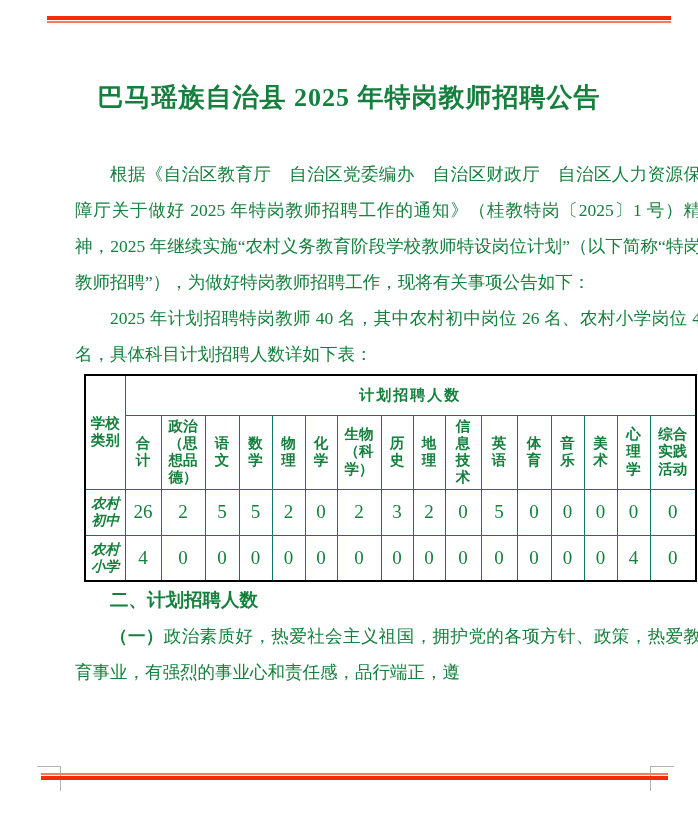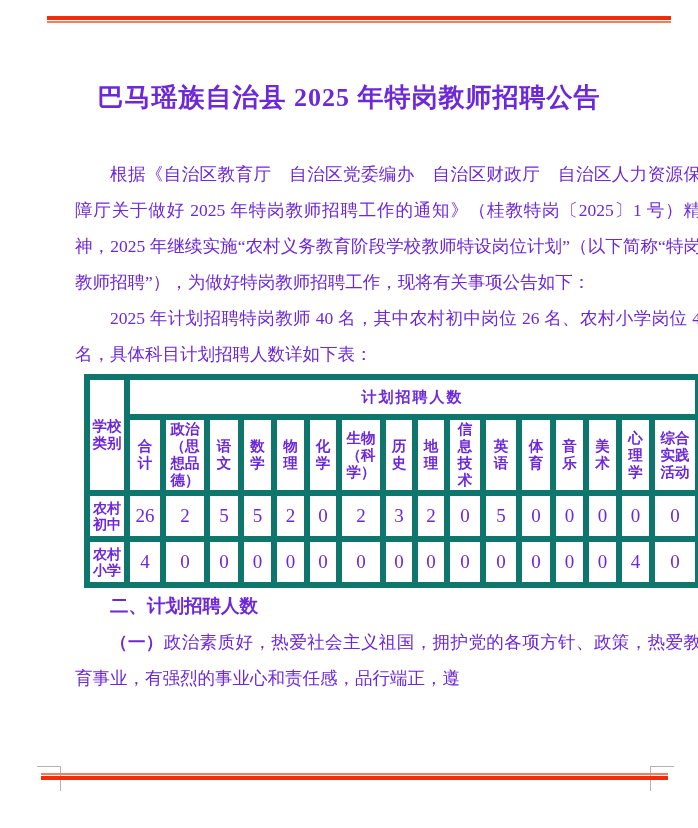--- a/index.html
+++ b/index.html
@@ -2,21 +2,21 @@
 <html style="--rule-red: #f32b07; --rule-red-light: #fb7a5c; --crop-mark-gray: #b3b3b3;"><head>
 <meta charset="utf-8">
 <style>
   * { margin:0; padding:0; box-sizing:border-box; }
   html,body { background:#ffffff; }
   .page {
     position:relative;
     width:698px; height:828px;
     background:#ffffff;
     overflow:hidden;
-    color:#6d28d9;
+    color:#15803d;
     font-family:"Liberation Serif","DejaVu Serif",serif;
   }
 
   
   .rule { position:absolute; }
   .rule .thick { height:4px; background:var(--rule-red,#f32b07); }
   .rule .gap   { height:1px; }
   .rule .thin  { height:2px; background:var(--rule-red-light,#fb7a5c); }
   .rule-top    { top:16px; left:47px; width:624px; }
   .rule-bottom { top:773px; left:41px; width:627px; }
@@ -60,37 +60,37 @@
   
   table.plan {
     border-collapse:collapse;
     table-layout:fixed;
     width:613px;
     margin:2px 0 0 9px;
     text-align:center;
     border:2px solid #000;
   }
   .plan th, .plan td {
-    border:6px solid #0f766e;
+    border:1px solid #0f766e;
     vertical-align:middle;
     overflow:hidden;
   }
   .plan thead tr.r1 { height:40px; }
   .plan thead tr.r2 { height:74px; }
   .plan tbody tr    { height:46px; }
   .plan th {
     font-family:"Liberation Sans","DejaVu Sans",sans-serif;
     font-weight:bold;
     font-size:14.5px;
     line-height:1.18;
     white-space:pre-line;
     padding:1px 1px;
   }
   .plan th.span-h { font-size:15px; letter-spacing:2px; }
-  .plan th.rowlabel { font-size:14px; }
+  .plan th.rowlabel { font-size:14px;font-style:italic; }
   .plan td {
     font-family:"Liberation Serif","DejaVu Serif",serif;
     font-size:19px;
   }
 </style>
 </head>
 <body>
 
 <div class="page">
 

